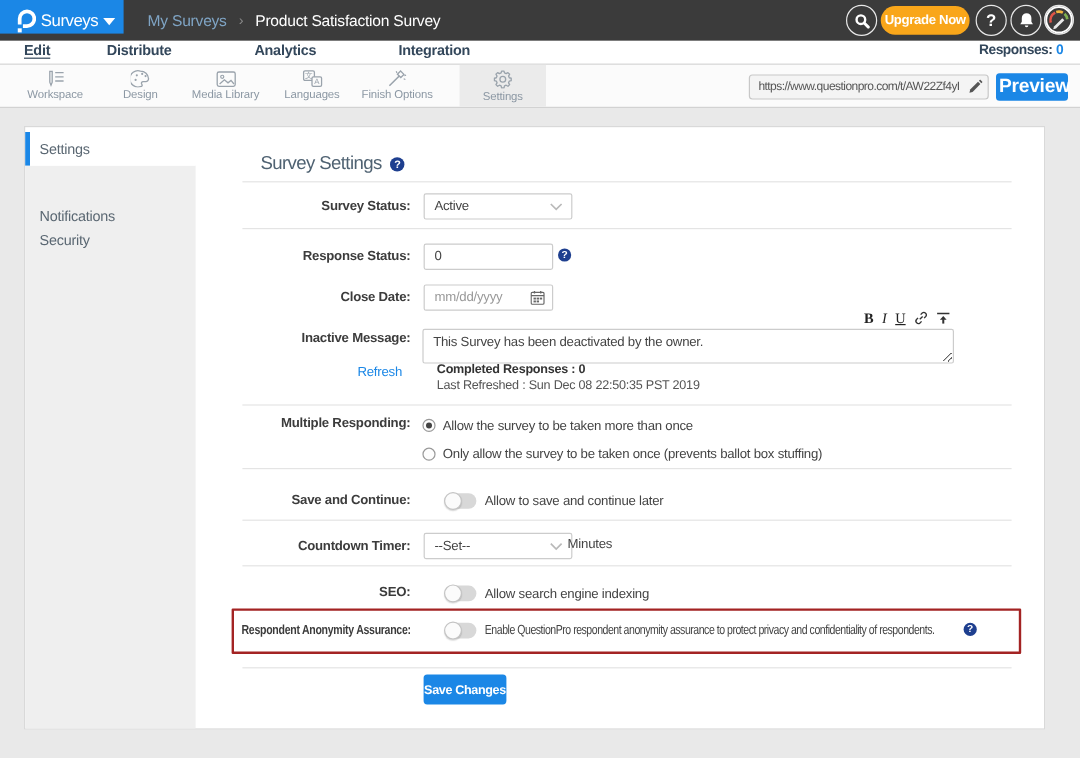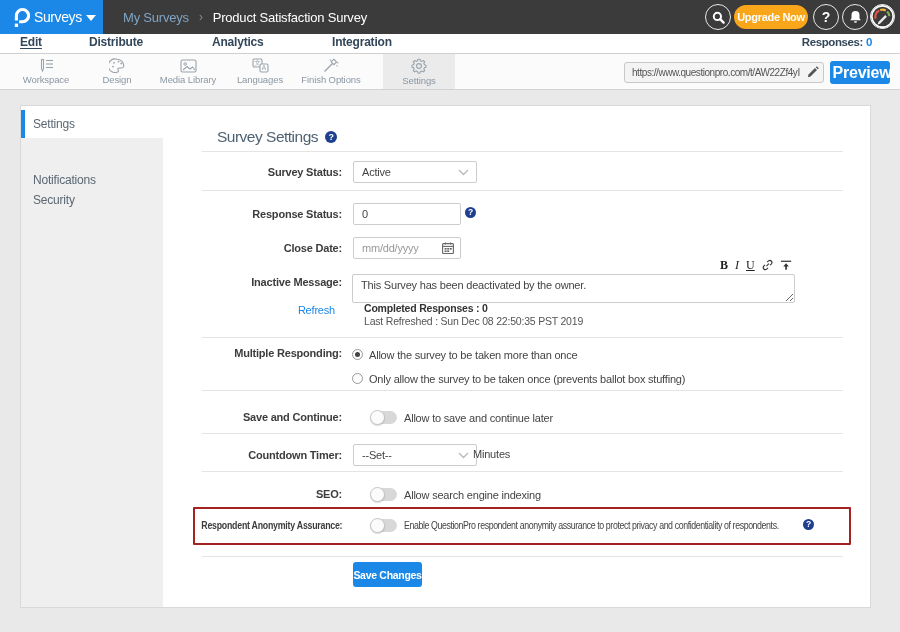--- a/index.html
+++ b/index.html
@@ -2,42 +2,42 @@
 <html><head>
 <meta charset="utf-8">
 <style>
   * { margin:0; padding:0; box-sizing:border-box; }
   html,body { width:900px; height:632px; }
   body { font-family:"Liberation Sans", sans-serif; background:#e9e9e9; }
   #app { position:relative; width:900px; height:632px; overflow:hidden; background:#e9e9e9; }
 
   
   .header { position:absolute; left:0; top:0; width:900px; height:34px; background:#3b3b3b; }
-  .logo-block { position:absolute; left:0; top:0; width:103px; height:52px; background:#1b87e6; display:flex; align-items:center; cursor:pointer; }
+  .logo-block { position:absolute; left:0; top:0; width:103px; height:28px; background:#1b87e6; display:flex; align-items:center; cursor:pointer; }
   .logo-p { position:absolute; left:13px; top:6px; }
   .brand-name { position:absolute; left:34px; top:0; line-height:34px; color:#fff; font-size:14px; letter-spacing:-0.4px; }
   .brand-caret { position:absolute; left:86px; top:15px; width:0; height:0; border-left:5px solid transparent; border-right:5px solid transparent; border-top:6px solid #fff; }
   .breadcrumb { position:absolute; left:123px; top:0; height:34px; display:flex; align-items:center; font-size:13px; letter-spacing:-0.2px; }
   .bc-parent { color:#7fa4c4; cursor:pointer; }
   .bc-sep { color:#8a8a8a; margin:0 10px; font-size:12px; }
   .bc-current { color:#ffffff; }
   .hdr-circle { position:absolute; top:4px; width:26px; height:26px; border:1.5px solid #e8e8e8; border-radius:50%; display:flex; align-items:center; justify-content:center; cursor:pointer; }
   .hc-search { left:705px; }
   .hc-help { left:813px; }
   .hc-bell { left:842px; }
   .hc-avatar { left:870px; width:25px; height:25px; background:#fff; overflow:hidden; }
   .hdr-circle.hc-help span { color:#fff; font-size:14px; font-weight:bold; }
   .upgrade-btn { position:absolute; left:734px; top:5px; width:74px; height:24px; background:#f9a61a; border:none; border-radius:12px; color:#fff; font-weight:bold; font-size:11px; letter-spacing:-0.3px; white-space:nowrap; cursor:pointer; font-family:inherit; }
 
   
   .tabbar { position:absolute; left:0; top:34px; width:900px; height:20px; background:#fff; border-bottom:1px solid #cfcfcf; }
   .tab { position:absolute; top:0; height:19px; line-height:17px; font-size:12px; font-weight:bold; color:#33475b; letter-spacing:-0.2px; cursor:pointer; }
   .tab.active { text-decoration:underline; text-underline-offset:2px; }
   .tab-edit { left:20px; } .tab-distribute { left:89px; } .tab-analytics { left:212px; } .tab-integration { left:332px; }
-  .responses { position:absolute; right:28px; top:0; height:19px; line-height:17px; font-size:11.5px; font-weight:bold; color:#33475b; letter-spacing:-0.4px; }
+  .responses { position:absolute; right:14px; top:0; height:19px; line-height:17px; font-size:11.5px; font-weight:bold; color:#33475b; letter-spacing:-0.4px; }
   .responses b { color:#1b87e6; font-weight:bold; margin-left:3px; }
 
   
   .toolbar { position:absolute; left:0; top:54px; width:900px; height:36px; background:#fbfbfb; border-bottom:1px solid #d2d2d2; }
   .tool-item { position:absolute; top:0; width:72px; height:35px; display:flex; flex-direction:column; align-items:center; justify-content:center; gap:1px; cursor:pointer; }
   .tool-item svg { display:block; }
   .tool-label { font-size:9.5px; color:#8b97a3; letter-spacing:-0.1px; }
   .ti-0 { left:10px; } .ti-1 { left:81px; } .ti-2 { left:152px; } .ti-3 { left:224px; } .ti-4 { left:295px; } .ti-5 { left:383px; }
   .tool-item.active { background:#ebebeb; }
   .url-wrap { position:absolute; left:624px; top:8px; width:200px; height:21px; }

